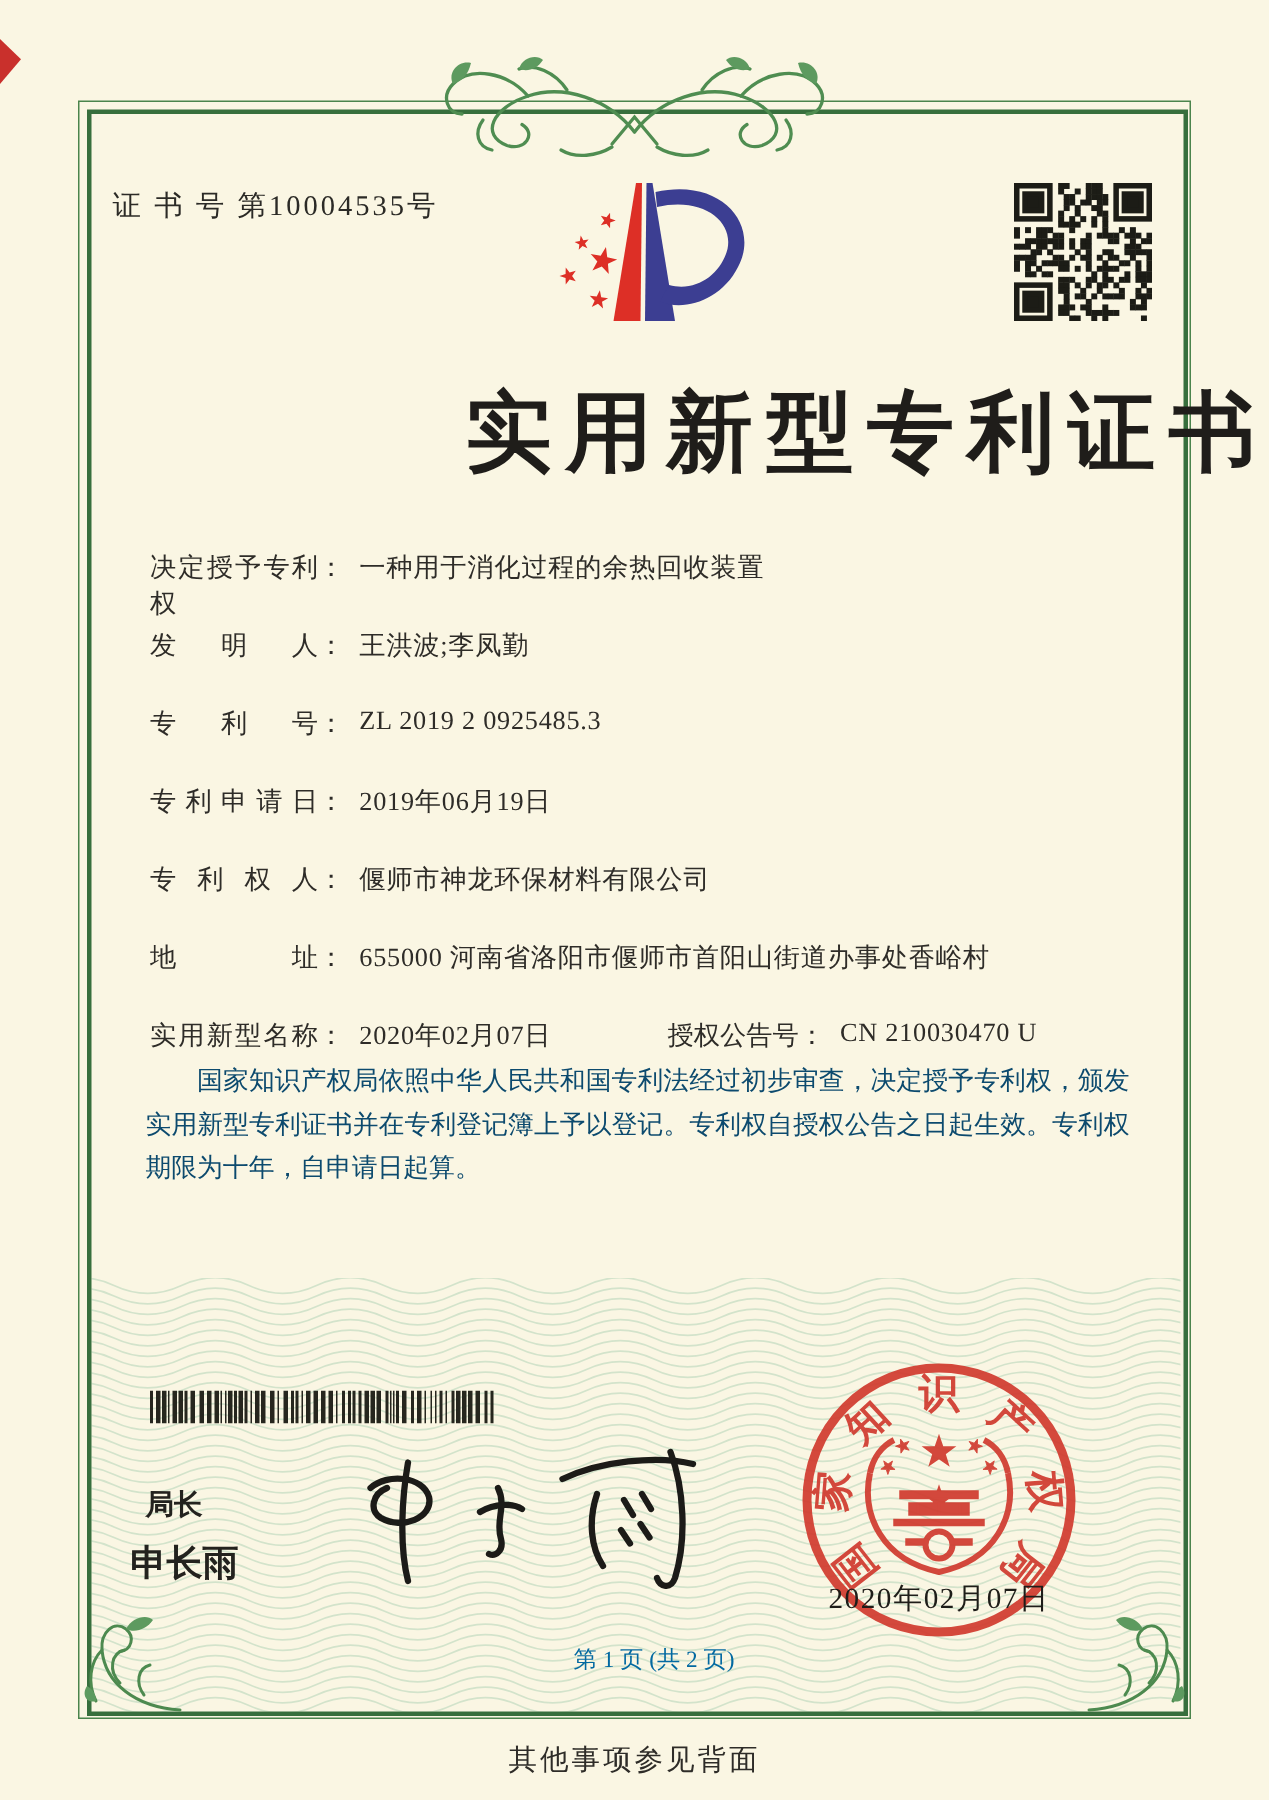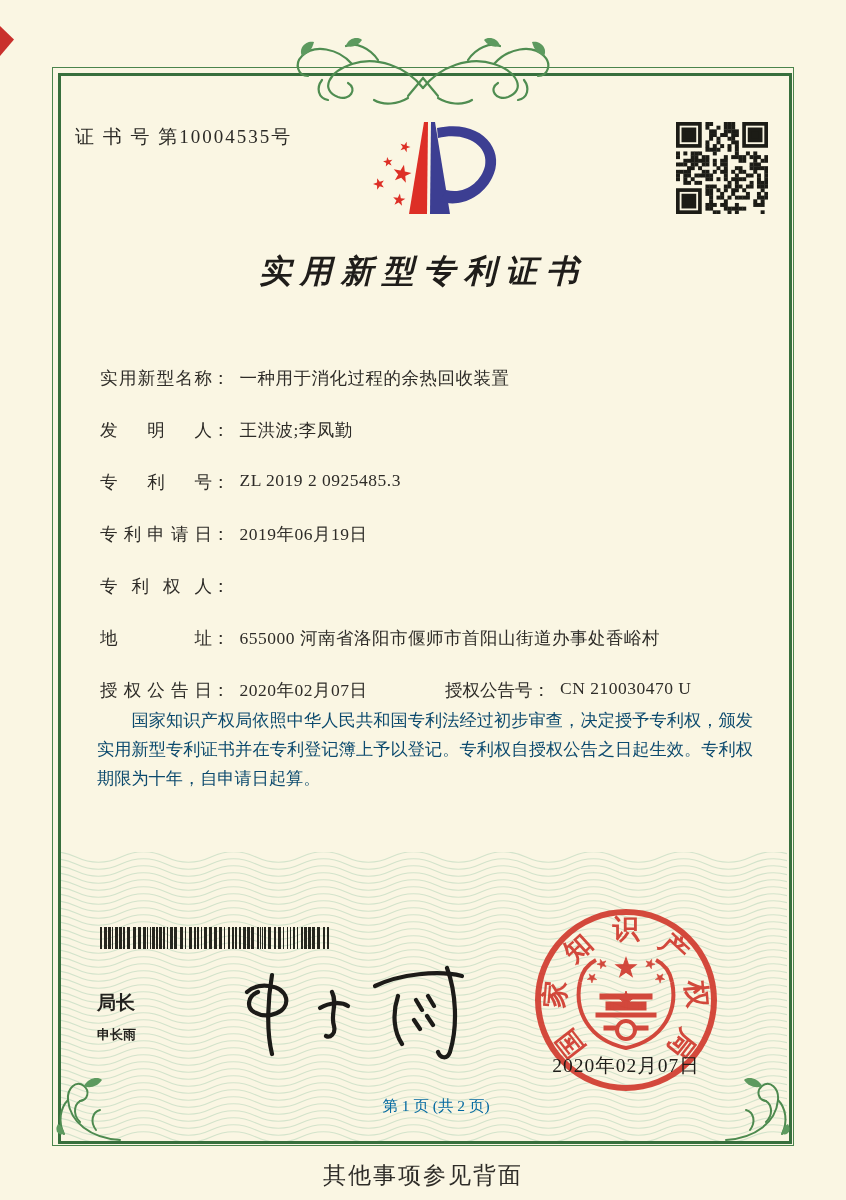--- a/index.html
+++ b/index.html
@@ -17,48 +17,48 @@
   .waves{position:absolute;left:61px;top:852px;}
   .ornament-top{position:absolute;left:258px;top:28px;}
   .corner-orn{position:absolute;top:1070px;}
   .corner-orn.left{left:50px;}
   .corner-orn.right{left:722px;transform:scaleX(-1);}
 
   .cert-no{position:absolute;left:75px;top:124px;font-size:19px;letter-spacing:2px;color:#2b2a26;}
   .logo{position:absolute;left:353px;top:112px;}
   .qr{position:absolute;left:676px;top:122px;}
 
-  .title{position:absolute;left:0;top:250px;width:846px;text-align:center;
-    font-size:32px;font-weight:bold;letter-spacing:9px;color:#1f1d1a;font-style:italic;}
+  .title{position:absolute;left:0;top:250px;width:846px;text-align:right;
+    font-size:58px;font-weight:bold;letter-spacing:9px;color:#1f1d1a;}
 
   .fields{position:absolute;left:100px;top:366px;width:670px;font-size:17.5px;color:#2e2c28;}
   .frow{display:flex;align-items:flex-start;height:28px;margin-bottom:24px;position:relative;}
   .flabel{display:inline-block;width:112px;text-align:justify;text-align-last:justify;}
   .fcolon{margin-right:10px;}
   .fvalue{letter-spacing:.5px;white-space:nowrap;}
   .pair2{position:absolute;left:345px;top:0;display:flex;}
 
   .paras{position:absolute;left:97px;top:706px;width:656px;font-size:17.2px;
     line-height:29px;color:#0c4a6e;text-align:justify;}
   .paras p{margin:0;text-indent:2em;}
 
   .barcode{position:absolute;left:100px;top:927px;}
   .director-title{position:absolute;left:97px;top:990px;font-family:"Liberation Sans",sans-serif;
     font-weight:bold;font-size:19px;color:#23221e;}
-  .director-name{position:absolute;left:97px;top:1026px;font-family:Liberation Sans, sans-serif;
-    font-weight:bold;font-size:13px;color:#23221e;}
+  .director-name{position:absolute;left:87px;top:1026px;font-family:Liberation Sans, sans-serif;
+    font-weight:bold;font-size:24px;color:#23221e;}
   .signature{position:absolute;left:228px;top:958px;}
   .seal{position:absolute;left:524px;top:898px;}
   .seal-date{position:absolute;left:524px;top:1052px;width:204px;text-align:center;
     font-size:19.5px;letter-spacing:1px;color:#1e1d19;}
 
   .page-indicator{position:absolute;left:13px;top:1096px;width:846px;text-align:center;
     font-size:15.5px;color:#0369a1;}
   .back-note{position:absolute;left:0;top:1160px;width:846px;text-align:center;
-    font-size:23px;color:#2e2c28;letter-spacing:2px;}
+    font-size:19px;color:#2e2c28;letter-spacing:2px;}
 </style>
 </head>
 <body>
 
 <div class="page">
 
   <div class="red-mark"></div>
 
   <svg class="waves" width="726" height="289" id="wavesSvg">
       <path d="M-30 5 c 15 -7, 30 -7, 45 0 c 15 7, 30 7, 45 0 c 15 -7, 30 -7, 45 0 c 15 7, 30 7, 45 0 c 15 -7, 30 -7, 45 0 c 15 7, 30 7, 45 0 c 15 -7, 30 -7, 45 0 c 15 7, 30 7, 45 0 c 15 -7, 30 -7, 45 0 c 15 7, 30 7, 45 0 c 15 -7, 30 -7, 45 0 c 15 7, 30 7, 45 0 c 15 -7, 30 -7, 45 0 c 15 7, 30 7, 45 0 c 15 -7, 30 -7, 45 0 c 15 7, 30 7, 45 0 c 15 -7, 30 -7, 45 0 c 15 7, 30 7, 45 0" stroke="#d3e3cb" stroke-width="1.1" fill="none"></path>
@@ -397,50 +397,51 @@
       <rect x="40.480000000000004" y="88.32000000000001" width="3.98" height="3.98" fill="#1c1c16"></rect>
       <rect x="51.52" y="88.32000000000001" width="3.98" height="3.98" fill="#1c1c16"></rect>
       <rect x="58.88" y="88.32000000000001" width="3.98" height="3.98" fill="#1c1c16"></rect>
       <rect x="84.64" y="88.32000000000001" width="3.98" height="3.98" fill="#1c1c16"></rect>
     </svg>
 
   <div class="title">实用新型专利证书</div>
 
   <div class="fields">
     <div class="frow">
+      <span class="flabel">决定授予专利权</span>
+        <span class="fcolon">：</span>
+      <span class="fvalue">一种用于消化过程的余热回收装置</span>
+    </div>
+    <div class="frow">
+      <span class="flabel">发明人</span>
+        <span class="fcolon">：</span>
+      <span class="fvalue">王洪波;李凤勤</span>
+    </div>
+    <div class="frow">
+      <span class="flabel">专利号</span>
+        <span class="fcolon">：</span>
+      <span class="fvalue">ZL 2019 2 0925485.3</span>
+    </div>
+    <div class="frow">
+      <span class="flabel">专利申请日</span>
+        <span class="fcolon">：</span>
+      <span class="fvalue">2019年06月19日</span>
+    </div>
+    <div class="frow">
+      <span class="flabel">专利权人</span>
+        <span class="fcolon">：</span>
+      <span class="fvalue">偃师市神龙环保材料有限公司</span>
+    </div>
+    <div class="frow">
+      <span class="flabel">地址</span>
+        <span class="fcolon">：</span>
+      <span class="fvalue">655000 河南省洛阳市偃师市首阳山街道办事处香峪村</span>
+    </div>
+    <div class="frow">
       <span class="flabel">实用新型名称</span>
-        <span class="fcolon">：</span>
-      <span class="fvalue">一种用于消化过程的余热回收装置</span>
-    </div>
-    <div class="frow">
-      <span class="flabel">发明人</span>
-        <span class="fcolon">：</span>
-      <span class="fvalue">王洪波;李凤勤</span>
-    </div>
-    <div class="frow">
-      <span class="flabel">专利号</span>
-        <span class="fcolon">：</span>
-      <span class="fvalue">ZL 2019 2 0925485.3</span>
-    </div>
-    <div class="frow">
-      <span class="flabel">专利申请日</span>
-        <span class="fcolon">：</span>
-      <span class="fvalue">2019年06月19日</span>
-    </div>
-    <div class="frow">
-      <span class="flabel">专利权人</span>
-        <span class="fcolon">：</span>
-    </div>
-    <div class="frow">
-      <span class="flabel">地址</span>
-        <span class="fcolon">：</span>
-      <span class="fvalue">655000 河南省洛阳市偃师市首阳山街道办事处香峪村</span>
-    </div>
-    <div class="frow">
-      <span class="flabel">授权公告日</span>
         <span class="fcolon">：</span>
       <span class="fvalue">2020年02月07日</span>
       <span class="pair2">
         <span>授权公告号</span>
           <span class="fcolon">：</span>
         <span class="fvalue">CN 210030470 U</span>
       </span>
     </div>
   </div>
 

